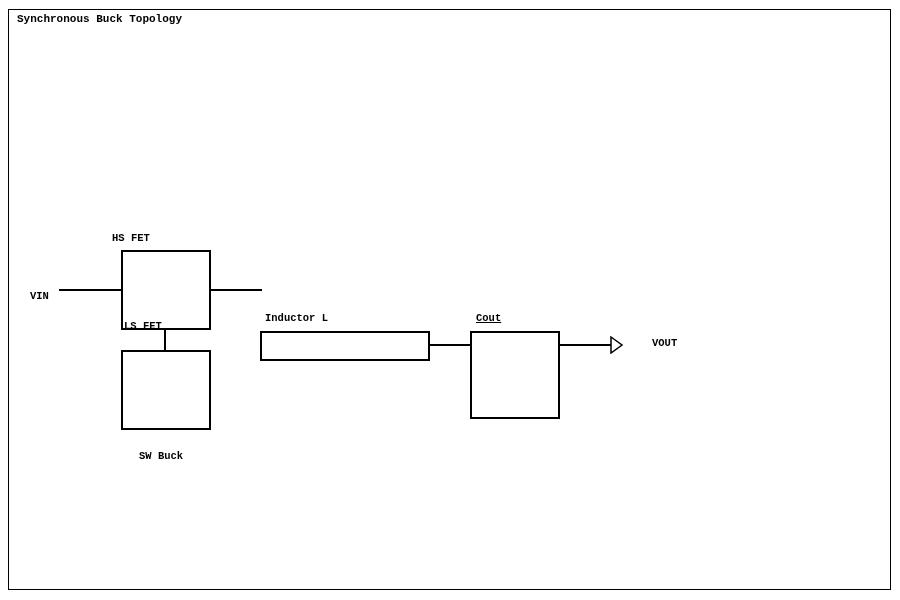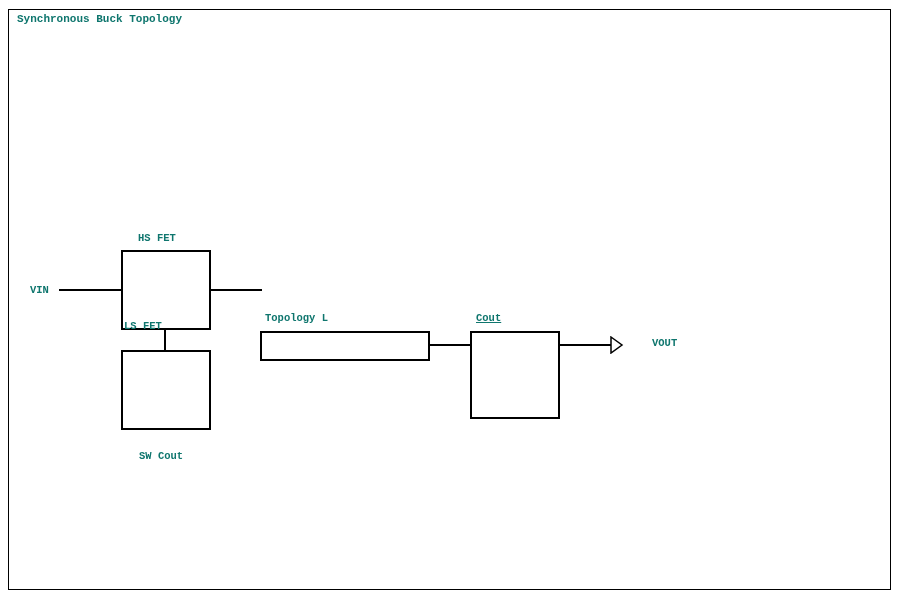--- a/index.html
+++ b/index.html
@@ -7,21 +7,21 @@
     padding: 0;
     background: #ffffff;
   }
   .canvas {
     position: relative;
     width: 900px;
     height: 600px;
     background: #ffffff;
     font-family: "Liberation Mono", "DejaVu Sans Mono", monospace;
     font-weight: bold;
-    color: #0f766e;
+    color: #000000;
     overflow: hidden;
   }
   .frame {
     position: absolute;
     left: 8px;
     top: 9px;
     width: 881px;
     height: 579px;
     border: 1px solid #000000;
   }
@@ -59,22 +59,22 @@
   .ls-fet-box   { left: 121px; top: 350px; width: 90px;  height: 80px; }
   .inductor-box { left: 260px; top: 331px; width: 170px; height: 30px; }
   .cout-box     { left: 470px; top: 331px; width: 90px;  height: 88px; }
   
   .vin-wire        { left: 59px;  top: 289px; width: 62px; }
   .hs-drain-wire   { left: 211px; top: 289px; width: 51px; }
   .sw-connector    { left: 164px; top: 330px; height: 20px; }
   .ind-cout-wire   { left: 430px; top: 344px; width: 40px; }
   .vout-wire       { left: 560px; top: 344px; width: 51px; }
   
-  .vin-label      { left: 30px;  top: 285px; }
-  .hs-fet-label   { left: 138px; top: 233px; }
+  .vin-label      { left: 30px;  top: 291px; }
+  .hs-fet-label   { left: 112px; top: 233px; }
   .ls-fet-label   { left: 124px; top: 321px; }
   .sw-node-label  { left: 139px; top: 451px; }
   .inductor-label { left: 265px; top: 313px; }
   .cout-label     { left: 476px; top: 313px; text-decoration: underline; }
   .vout-label     { left: 652px; top: 338px; }
   .vout-arrow {
     position: absolute;
     left: 610px;
     top: 336px;
   }
@@ -99,18 +99,18 @@
   <div class="wire-h ind-cout-wire"></div>
   <div class="wire-h vout-wire"></div>
 
   <svg class="vout-arrow" width="14" height="18">
     <polygon points="1,1 12,9 1,17" fill="#ffffff" stroke="#000000" stroke-width="1.5"></polygon>
   </svg>
 
   <div class="label vin-label">VIN</div>
   <div class="label hs-fet-label">HS FET</div>
   <div class="label ls-fet-label">LS FET</div>
-  <div class="label sw-node-label">SW Cout</div>
-  <div class="label inductor-label">Topology L</div>
+  <div class="label sw-node-label">SW Buck</div>
+  <div class="label inductor-label">Inductor L</div>
   <div class="label cout-label">Cout</div>
   <div class="label vout-label">VOUT</div>
 
 </div>
 
 </body></html>

